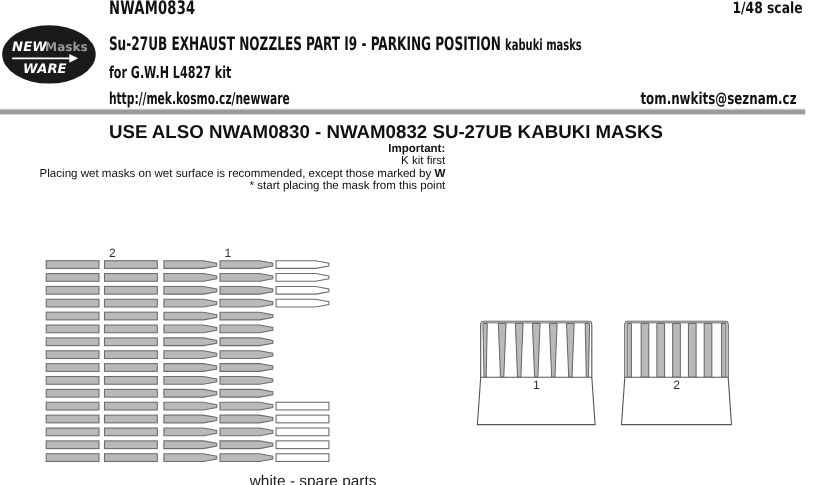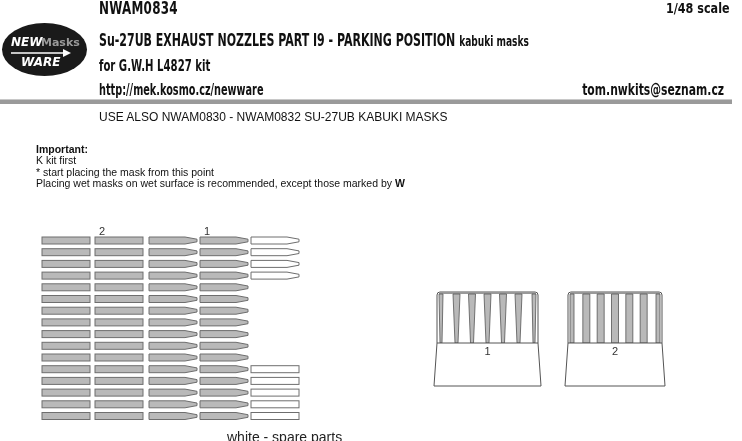--- a/index.html
+++ b/index.html
@@ -8,22 +8,22 @@
   .cond { font-family: "DejaVu Sans", sans-serif; font-stretch: condensed; transform-origin: left top; white-space: nowrap; }
   #code { left: 99px; top: -2px; font-size: 17px; font-weight: bold; transform: scaleX(0.78); letter-spacing: 0.3px; color: #111; }
   #scale { right: 12px; top: 0px; font-size: 14px; font-weight: bold; transform-origin: right top; transform: scaleX(0.8); white-space: nowrap; font-family: "DejaVu Sans", sans-serif; }
   #title { left: 99px; top: 30px; font-size: 17px; font-weight: bold; transform: scaleX(0.72); }
   #title .small { font-size: 14px; }
   #kit { left: 99px; top: 57px; font-size: 15px; font-weight: bold; transform: scaleX(0.75); }
   #url { left: 99px; top: 81px; font-size: 15px; font-weight: bold; transform: scaleX(0.72); }
   #email { right: 18px; top: 81px; font-size: 15px; font-weight: bold; transform-origin: right top; transform: scaleX(0.72); white-space: nowrap; font-family: "DejaVu Sans", sans-serif; }
   #logo { left: 1px; top: 22px; width: 87px; height: 55px; padding-left: 24px; }
   #sep { left: 0; top: 99px; width: 732px; height: 4px; background: #9a9a9a; border-top: 1px solid #c8c8c8; }
-  #use-also { left: 99px; top: 110px; font-size: 12px; font-weight: normal; white-space: nowrap; }
-  #notes { left: 36px; top: 144px; font-size: 10.5px; line-height: 11.4px; }
+  #use-also { left: 99px; top: 110px; font-size: 17px; font-weight: bold; white-space: nowrap; }
+  #notes { left: 36px; top: 130px; font-size: 10.5px; line-height: 11.4px; text-align: right; }
   #notes .head { font-weight: bold; }
   #notes .w { font-weight: bold; }
   #labels span { position: absolute; font-size: 11px; color: #333; }
   #spare { left: 227px; top: 429px; font-size: 14px; color: #222; white-space: nowrap; }
   svg { position: absolute; left: 0; top: 0; }
 </style>
 </head>
 <body>
 
 <div id="logo" class="abs">
@@ -47,25 +47,25 @@
 <div id="url" class="abs cond">http://mek.kosmo.cz/newware</div>
 <div id="email" class="abs">tom.nwkits@seznam.cz</div>
 
 <div id="sep" class="abs"></div>
 
 <div id="use-also" class="abs">USE ALSO NWAM0830 - NWAM0832 SU-27UB KABUKI MASKS</div>
 
 <div id="notes" class="abs">
   <div class="head">Important:</div>
   <div>K kit first</div>
-  <div>*  start placing the mask from this point</div>
   <div>
     <span>Placing wet masks on wet surface is recommended, except those marked by</span>
     <span class="w">W</span>
   </div>
+  <div>*  start placing the mask from this point</div>
 </div>
 
 <svg id="art" width="742" height="441">
     <rect x="42" y="237" width="48" height="7" fill="#b9b9b9" stroke="#6e6e6e" stroke-width="1"></rect>
     <rect x="95" y="237" width="48" height="7" fill="#b9b9b9" stroke="#6e6e6e" stroke-width="1"></rect>
     <polygon points="149,237 185,237 197,239.2 197,241.8 185,244 149,244" fill="#b9b9b9" stroke="#6e6e6e" stroke-width="1"></polygon>
     <polygon points="200,237 236,237 248,239.2 248,241.8 236,244 200,244" fill="#b9b9b9" stroke="#6e6e6e" stroke-width="1"></polygon>
     <polygon points="251,237 287,237 299,239.2 299,241.8 287,244 251,244" fill="#ffffff" stroke="#6e6e6e" stroke-width="1"></polygon>
     <rect x="42" y="248.7" width="48" height="7" fill="#b9b9b9" stroke="#6e6e6e" stroke-width="1"></rect>
     <rect x="95" y="248.7" width="48" height="7" fill="#b9b9b9" stroke="#6e6e6e" stroke-width="1"></rect>

